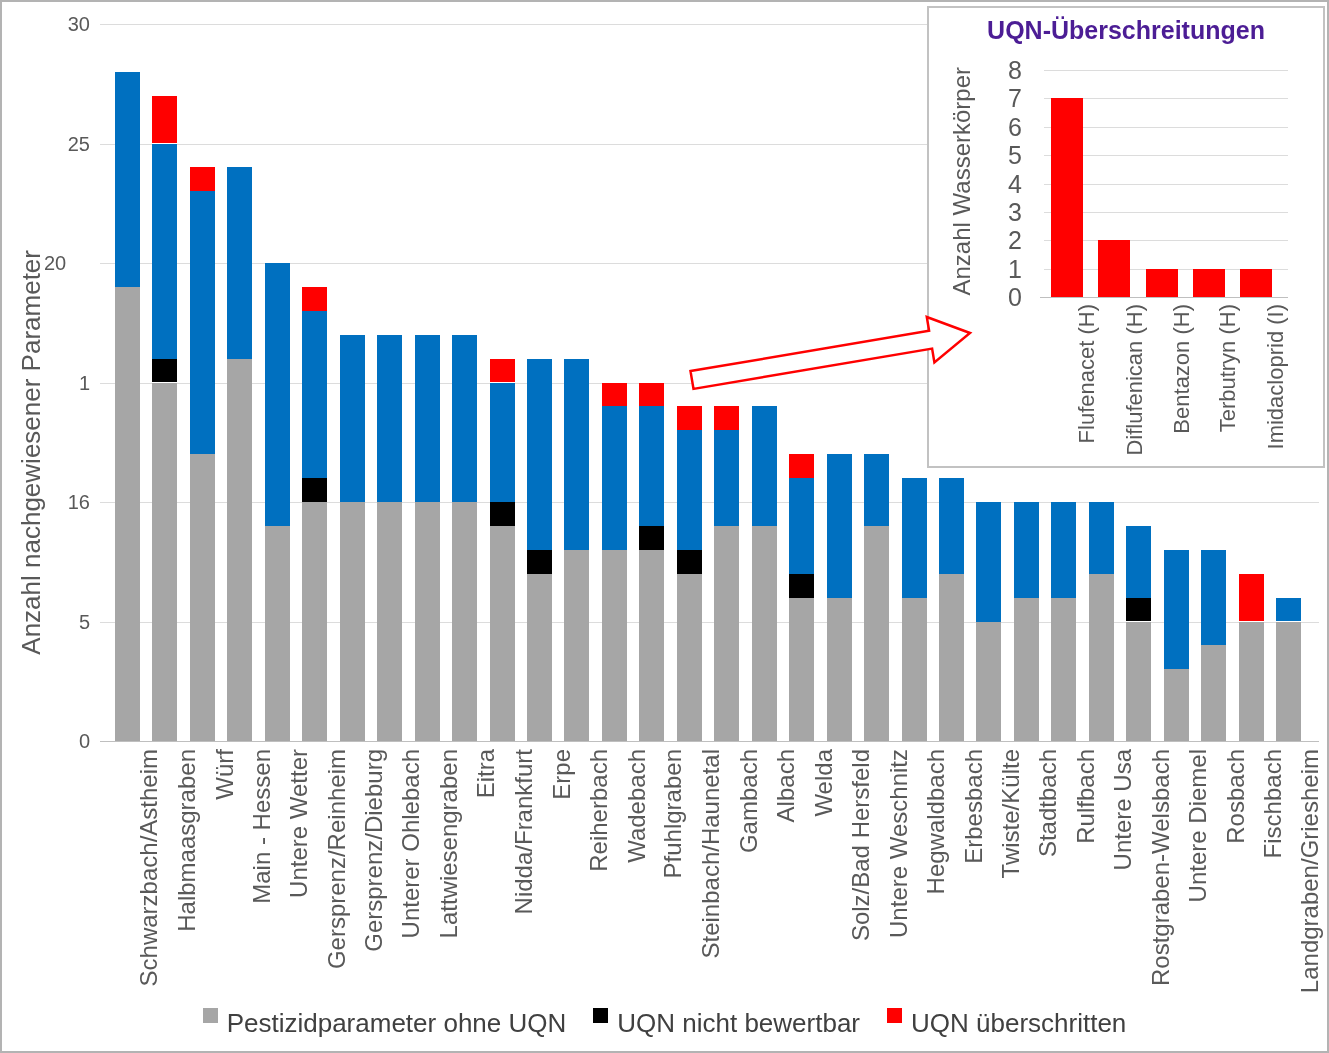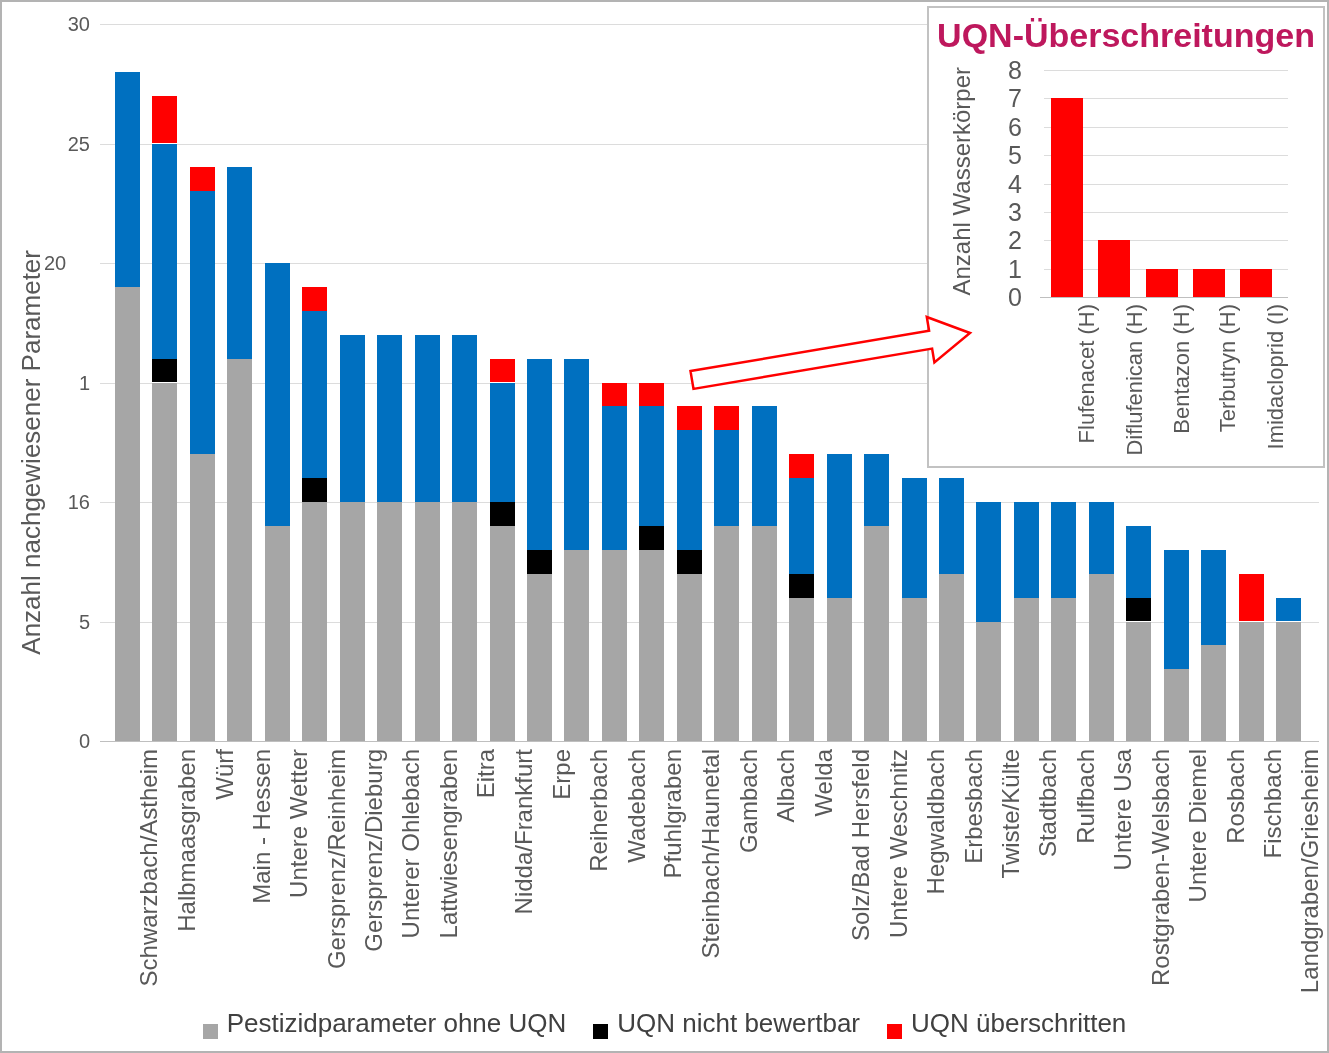--- a/index.html
+++ b/index.html
@@ -9,24 +9,24 @@
   .axis{position:absolute;height:1px;background:#bfbfbf;}
   .seg{position:absolute;}
   .ytick{position:absolute;font-size:20px;line-height:28px;color:#595959;text-align:right;}
   .inset-tick{font-size:25px;line-height:26px;}
   .xlabel{position:absolute;font-size:24px;line-height:26px;height:26px;color:#595959;white-space:nowrap;transform:rotate(-90deg);transform-origin:100% 0;text-align:right;}
   .inset-xlabel{font-size:22px;line-height:24px;height:24px;}
   .vbox{position:absolute;display:flex;align-items:center;justify-content:center;}
   .vtext{writing-mode:vertical-rl;transform:rotate(180deg);white-space:nowrap;font-size:26px;color:#595959;}
   .vtext.small{font-size:24px;}
   #inset-box{position:absolute;left:925px;top:4px;width:398px;height:462px;background:#fff;border:2px solid #c2c2c2;box-sizing:border-box;}
-  #inset-title{margin-top:8px;text-align:center;font-size:34px;font-weight:bold;color:#be185d;}
+  #inset-title{margin-top:8px;text-align:center;font-size:25px;font-weight:bold;color:#4c1d95;}
   #arrow-svg{position:absolute;inset:0;width:1329px;height:1053px;pointer-events:none;}
   #legend{position:absolute;left:0;right:0;top:1006px;display:flex;justify-content:center;align-items:center;gap:27px;}
-  .leg-item{display:flex;align-items:flex-end;gap:9px;}
+  .leg-item{display:flex;align-items:flex-start;gap:9px;}
   .leg-marker{width:15px;height:15px;display:inline-block;}
   .leg-label{font-size:26px;color:#404040;white-space:nowrap;}
 </style>
 </head>
 <body>
 
 <div id="canvas">
 
   <div class="vbox" style="left:12px;top:160px;width:34px;height:580px;">
     <span class="vtext">Anzahl nachgewiesener Parameter</span>

